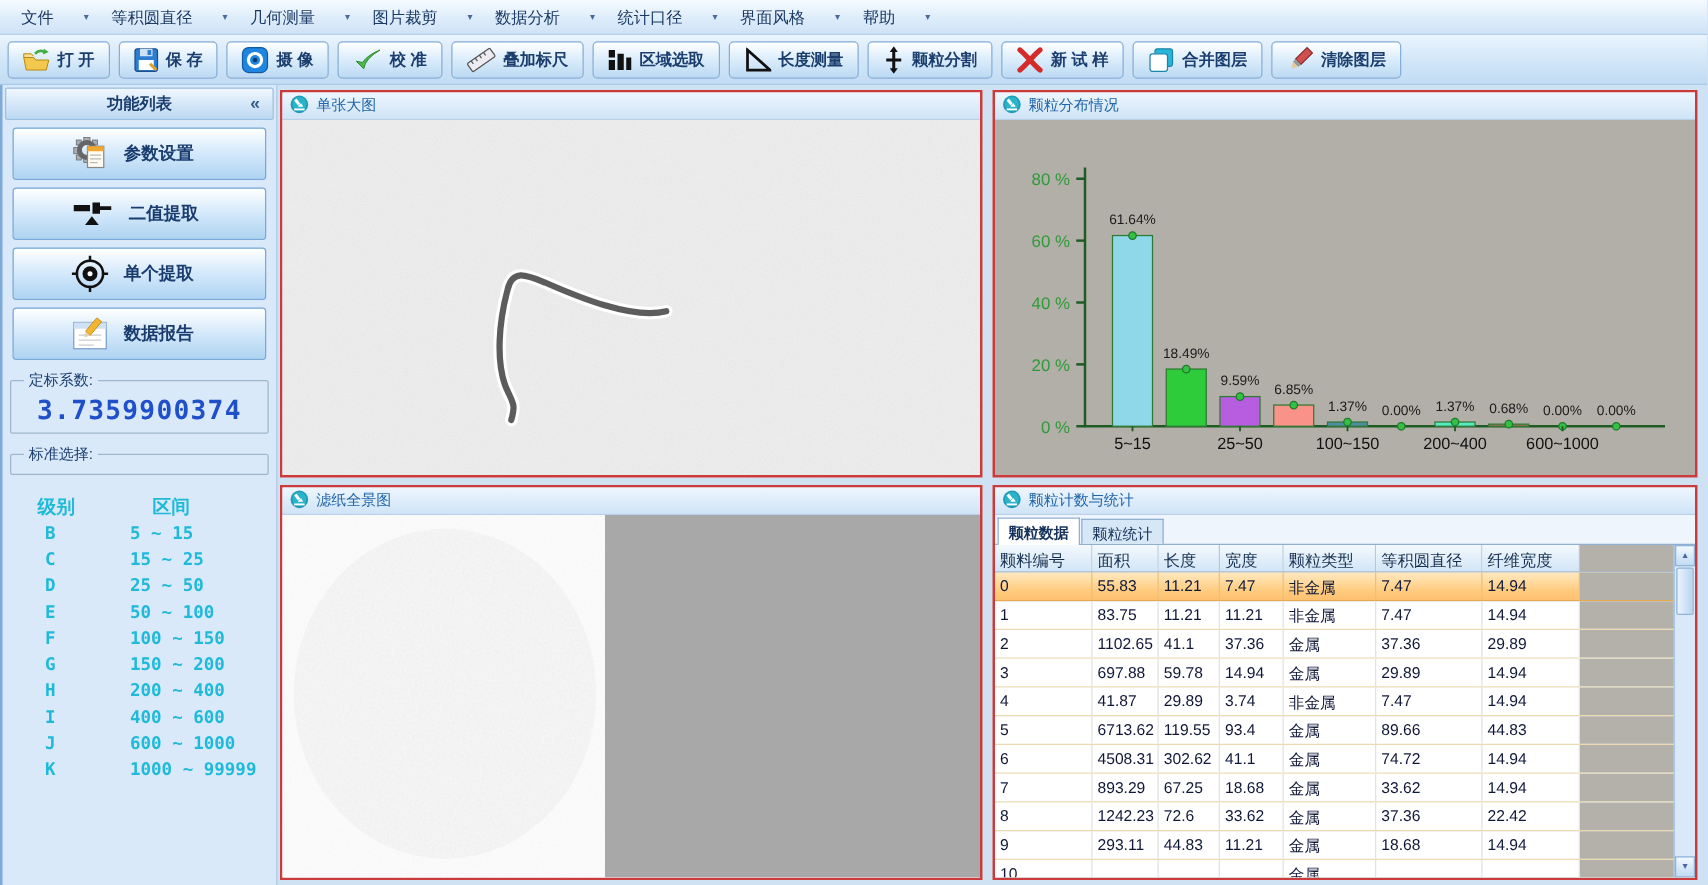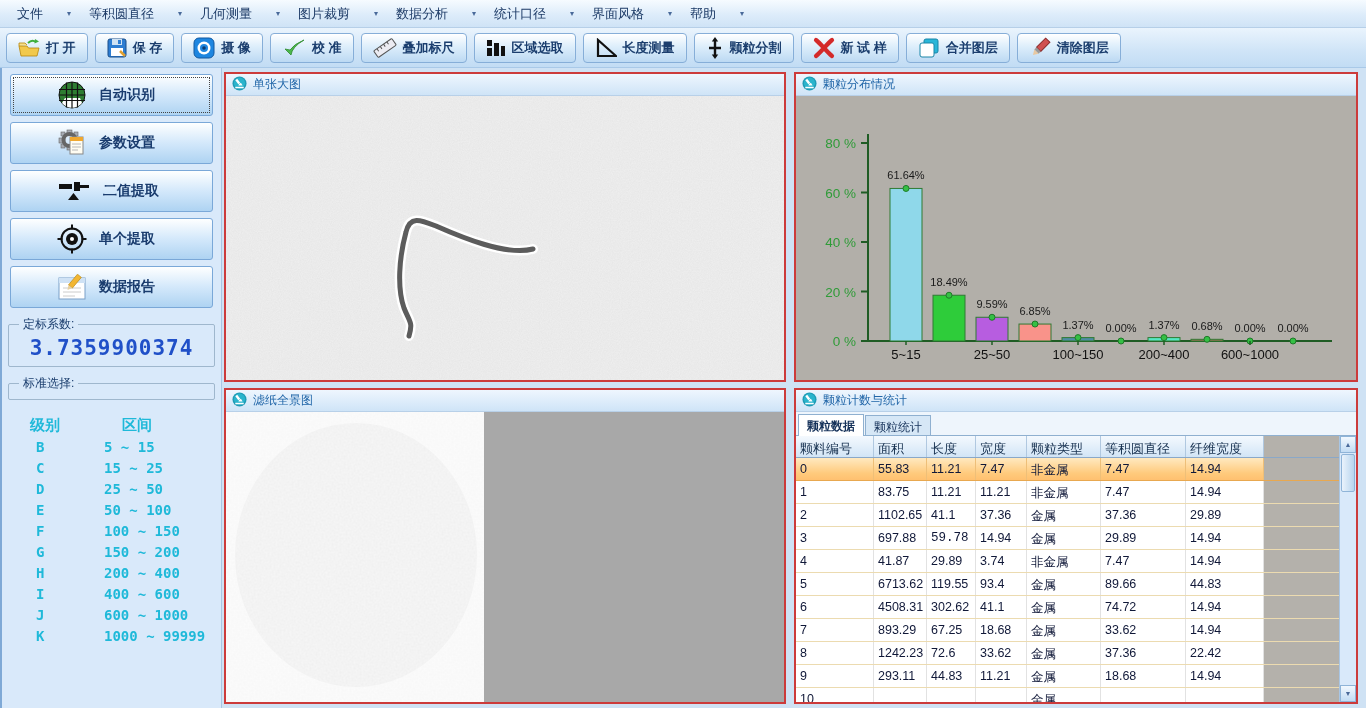--- a/index.html
+++ b/index.html
@@ -249,31 +249,25 @@
             <rect x="8" y="13" width="6" height="3" fill="#999"></rect>
             <path d="M8 16 h6 l-3 5 z" fill="#e8c8a0"></path>
           </g>
         </svg>
       </span>
       <span class="tb-label">清除图层</span>
     </button>
   </div>
 
 <div id="sidebar">
+  <div class="sidebar-header">
+    <span>功能列表</span>
+    <span class="collapse-glyph">«</span>
+  </div>
   <div id="side-buttons">
-      <div class="side-btn focus">
-        <span>
-          <svg width="30" height="30" viewBox="0 0 30 30">
-            <circle cx="15" cy="15" r="13" fill="#2e7d32" stroke="#111"></circle>
-            <path d="M5 23 a13 13 0 0 0 20 0 l-2 -5 H8 Z" fill="#fff"></path>
-            <path d="M2 15 h26 M15 2 v26 M2 9.5 h26 M2 20.5 h26 M9.5 2.5 v25 M20.5 2.5 v25" stroke="#111" stroke-width="1.2" fill="none"></path>
-          </svg>
-        </span>
-        <span class="lbl">自动识别</span>
-      </div>
       <div class="side-btn">
         <span>
           <svg width="30" height="28" viewBox="0 0 30 28">
             <g fill="#a8adb5" stroke="#666" stroke-width="0.6">
               <rect x="10" y="1" width="5" height="4"></rect>
               <rect x="10" y="17" width="5" height="4"></rect>
               <rect x="2" y="9" width="4" height="5"></rect>
               <rect x="19" y="9" width="4" height="5"></rect>
               <rect x="4" y="3" width="4" height="4"></rect>
               <rect x="17" y="3" width="4" height="4"></rect>
@@ -554,21 +548,21 @@
           <div class="tcell" style="width: 49px;">41.1</div>
           <div class="tcell" style="width: 51px;">37.36</div>
           <div class="tcell" style="width: 74px;">金属</div>
           <div class="tcell" style="width: 85px;">37.36</div>
           <div class="tcell" style="width: 78px;">29.89</div>
           <div class="tcell fill" style="flex: 1 1 0%;"></div>
         </div>
         <div class="trow">
           <div class="tcell" style="width: 78px;">3</div>
           <div class="tcell" style="width: 53px;">697.88</div>
-          <div class="tcell" style="width: 49px; font-family: Liberation Mono, monospace;">59.78</div>
+          <div class="tcell" style="width: 49px;">59.78</div>
           <div class="tcell" style="width: 51px;">14.94</div>
           <div class="tcell" style="width: 74px;">金属</div>
           <div class="tcell" style="width: 85px;">29.89</div>
           <div class="tcell" style="width: 78px;">14.94</div>
           <div class="tcell fill" style="flex: 1 1 0%;"></div>
         </div>
         <div class="trow">
           <div class="tcell" style="width: 78px;">4</div>
           <div class="tcell" style="width: 53px;">41.87</div>
           <div class="tcell" style="width: 49px;">29.89</div>

